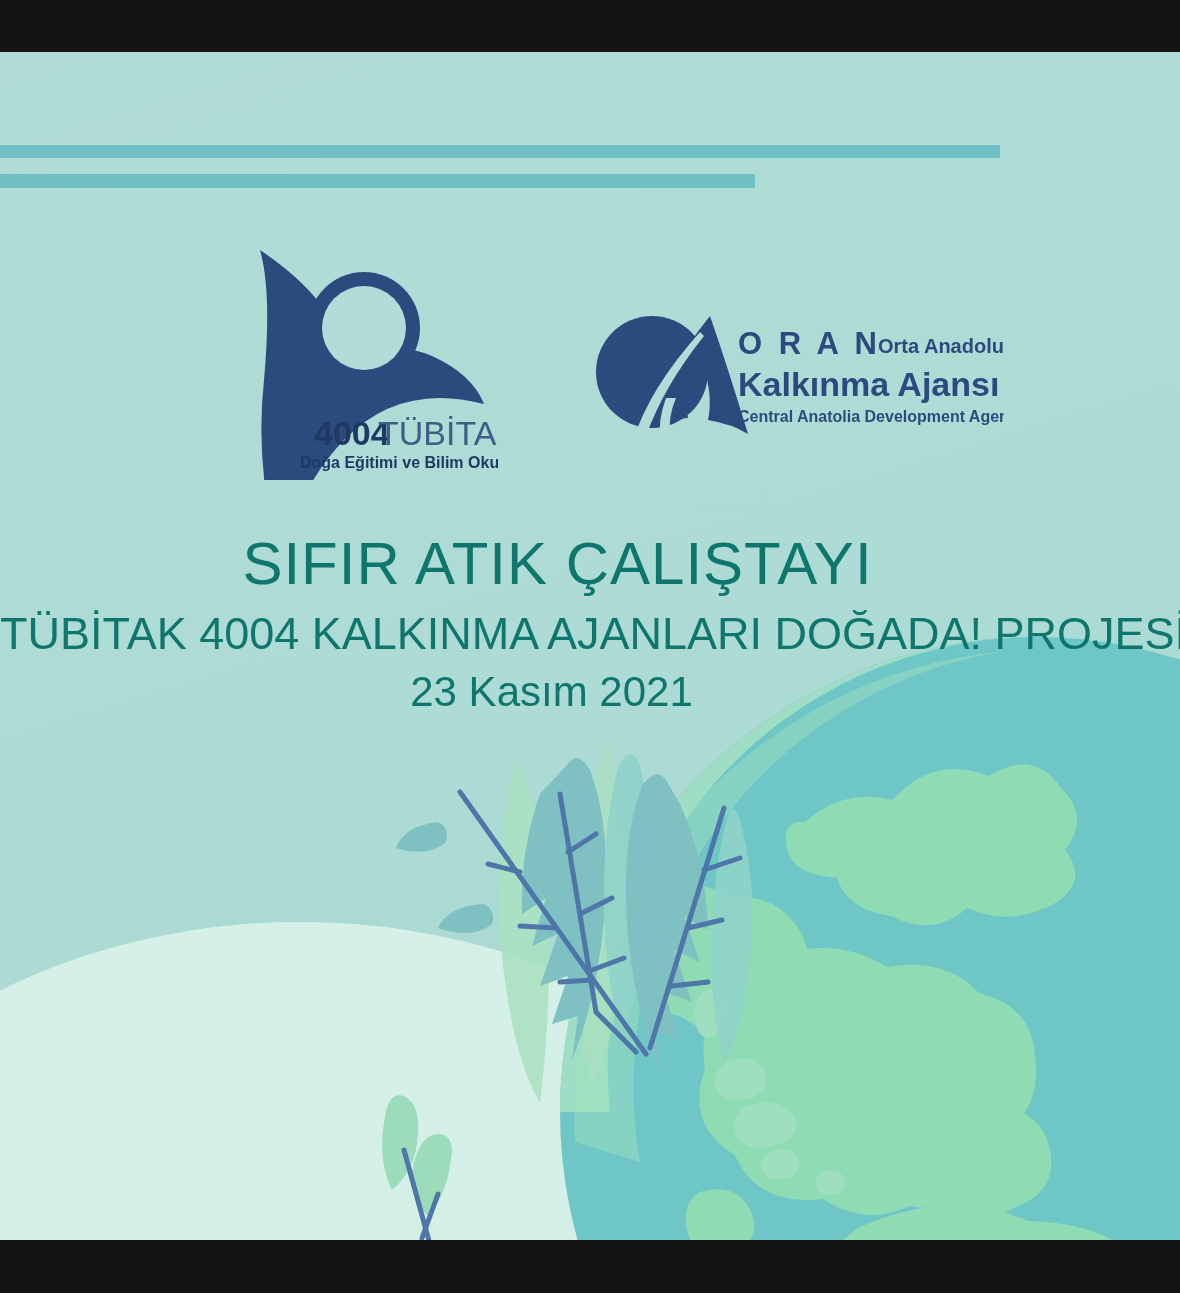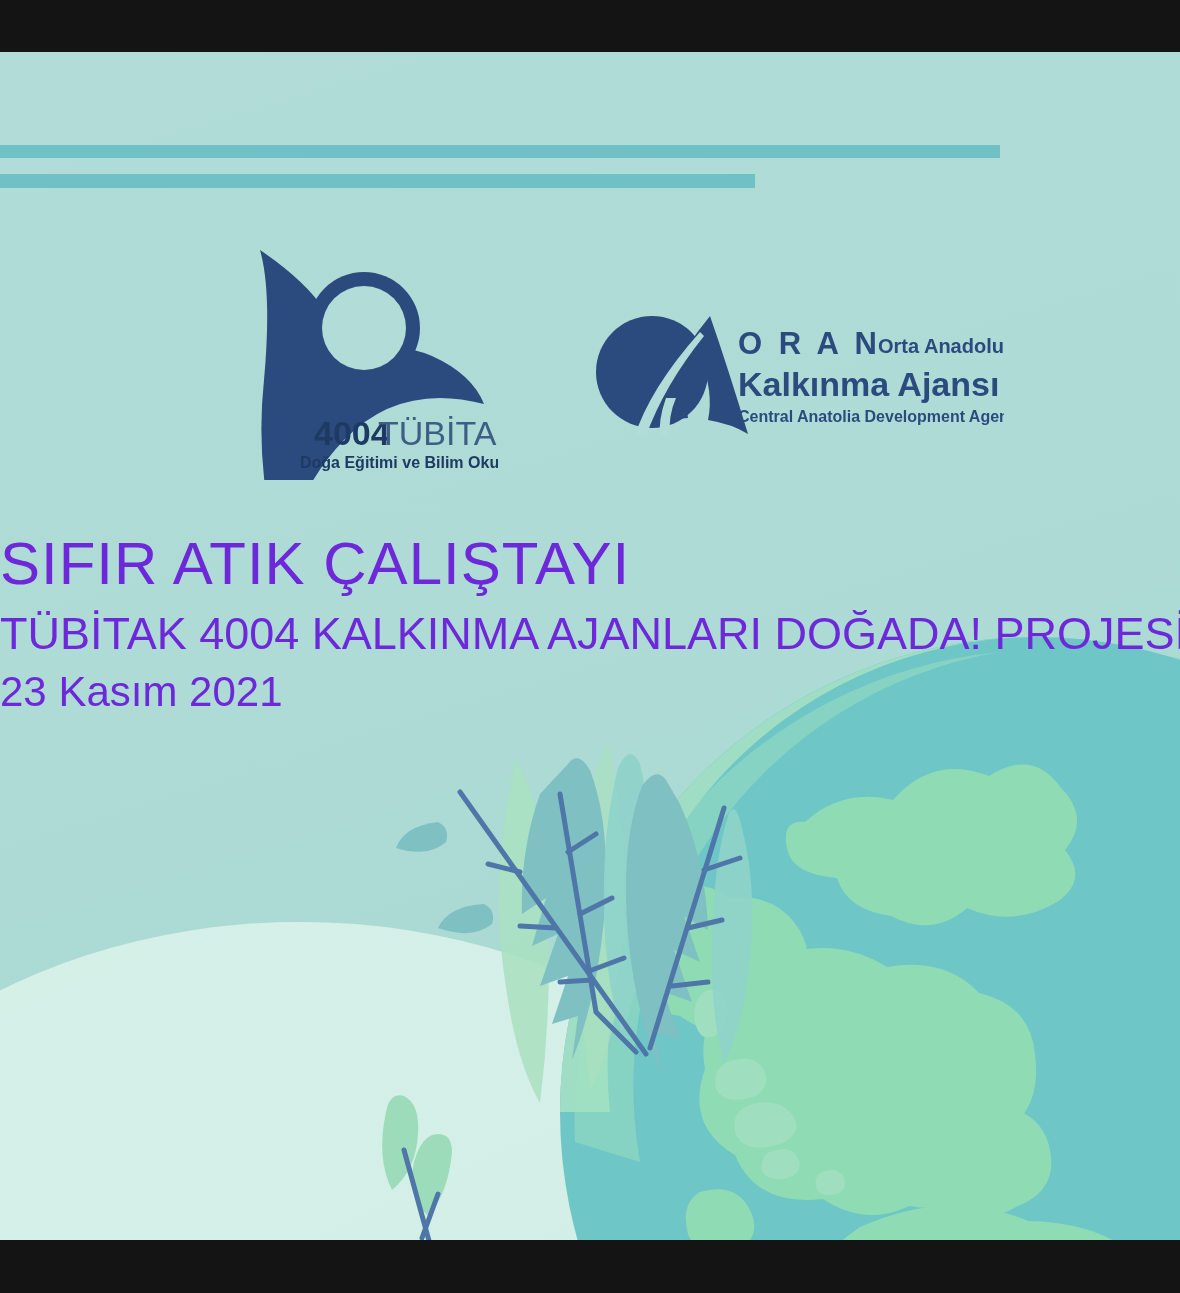--- a/index.html
+++ b/index.html
@@ -88,22 +88,23 @@
     width: 412px; height: 125px;
   }
   .logo-svg { display: block; width: 100%; height: 100%; }
 
   
   .headings {
     position: absolute;
     left: 0;
     top: 480px;
     width: 1115px;
+    text-align: center;
     z-index: 20;
-    color: #6d28d9;
+    color: #0f766e;
   }
   .title-main {
     font-size: 60px;
     font-weight: 400;
     letter-spacing: 1px;
     line-height: 1.08;
     margin: 0;
     white-space: nowrap;
   }
   .title-sub {

